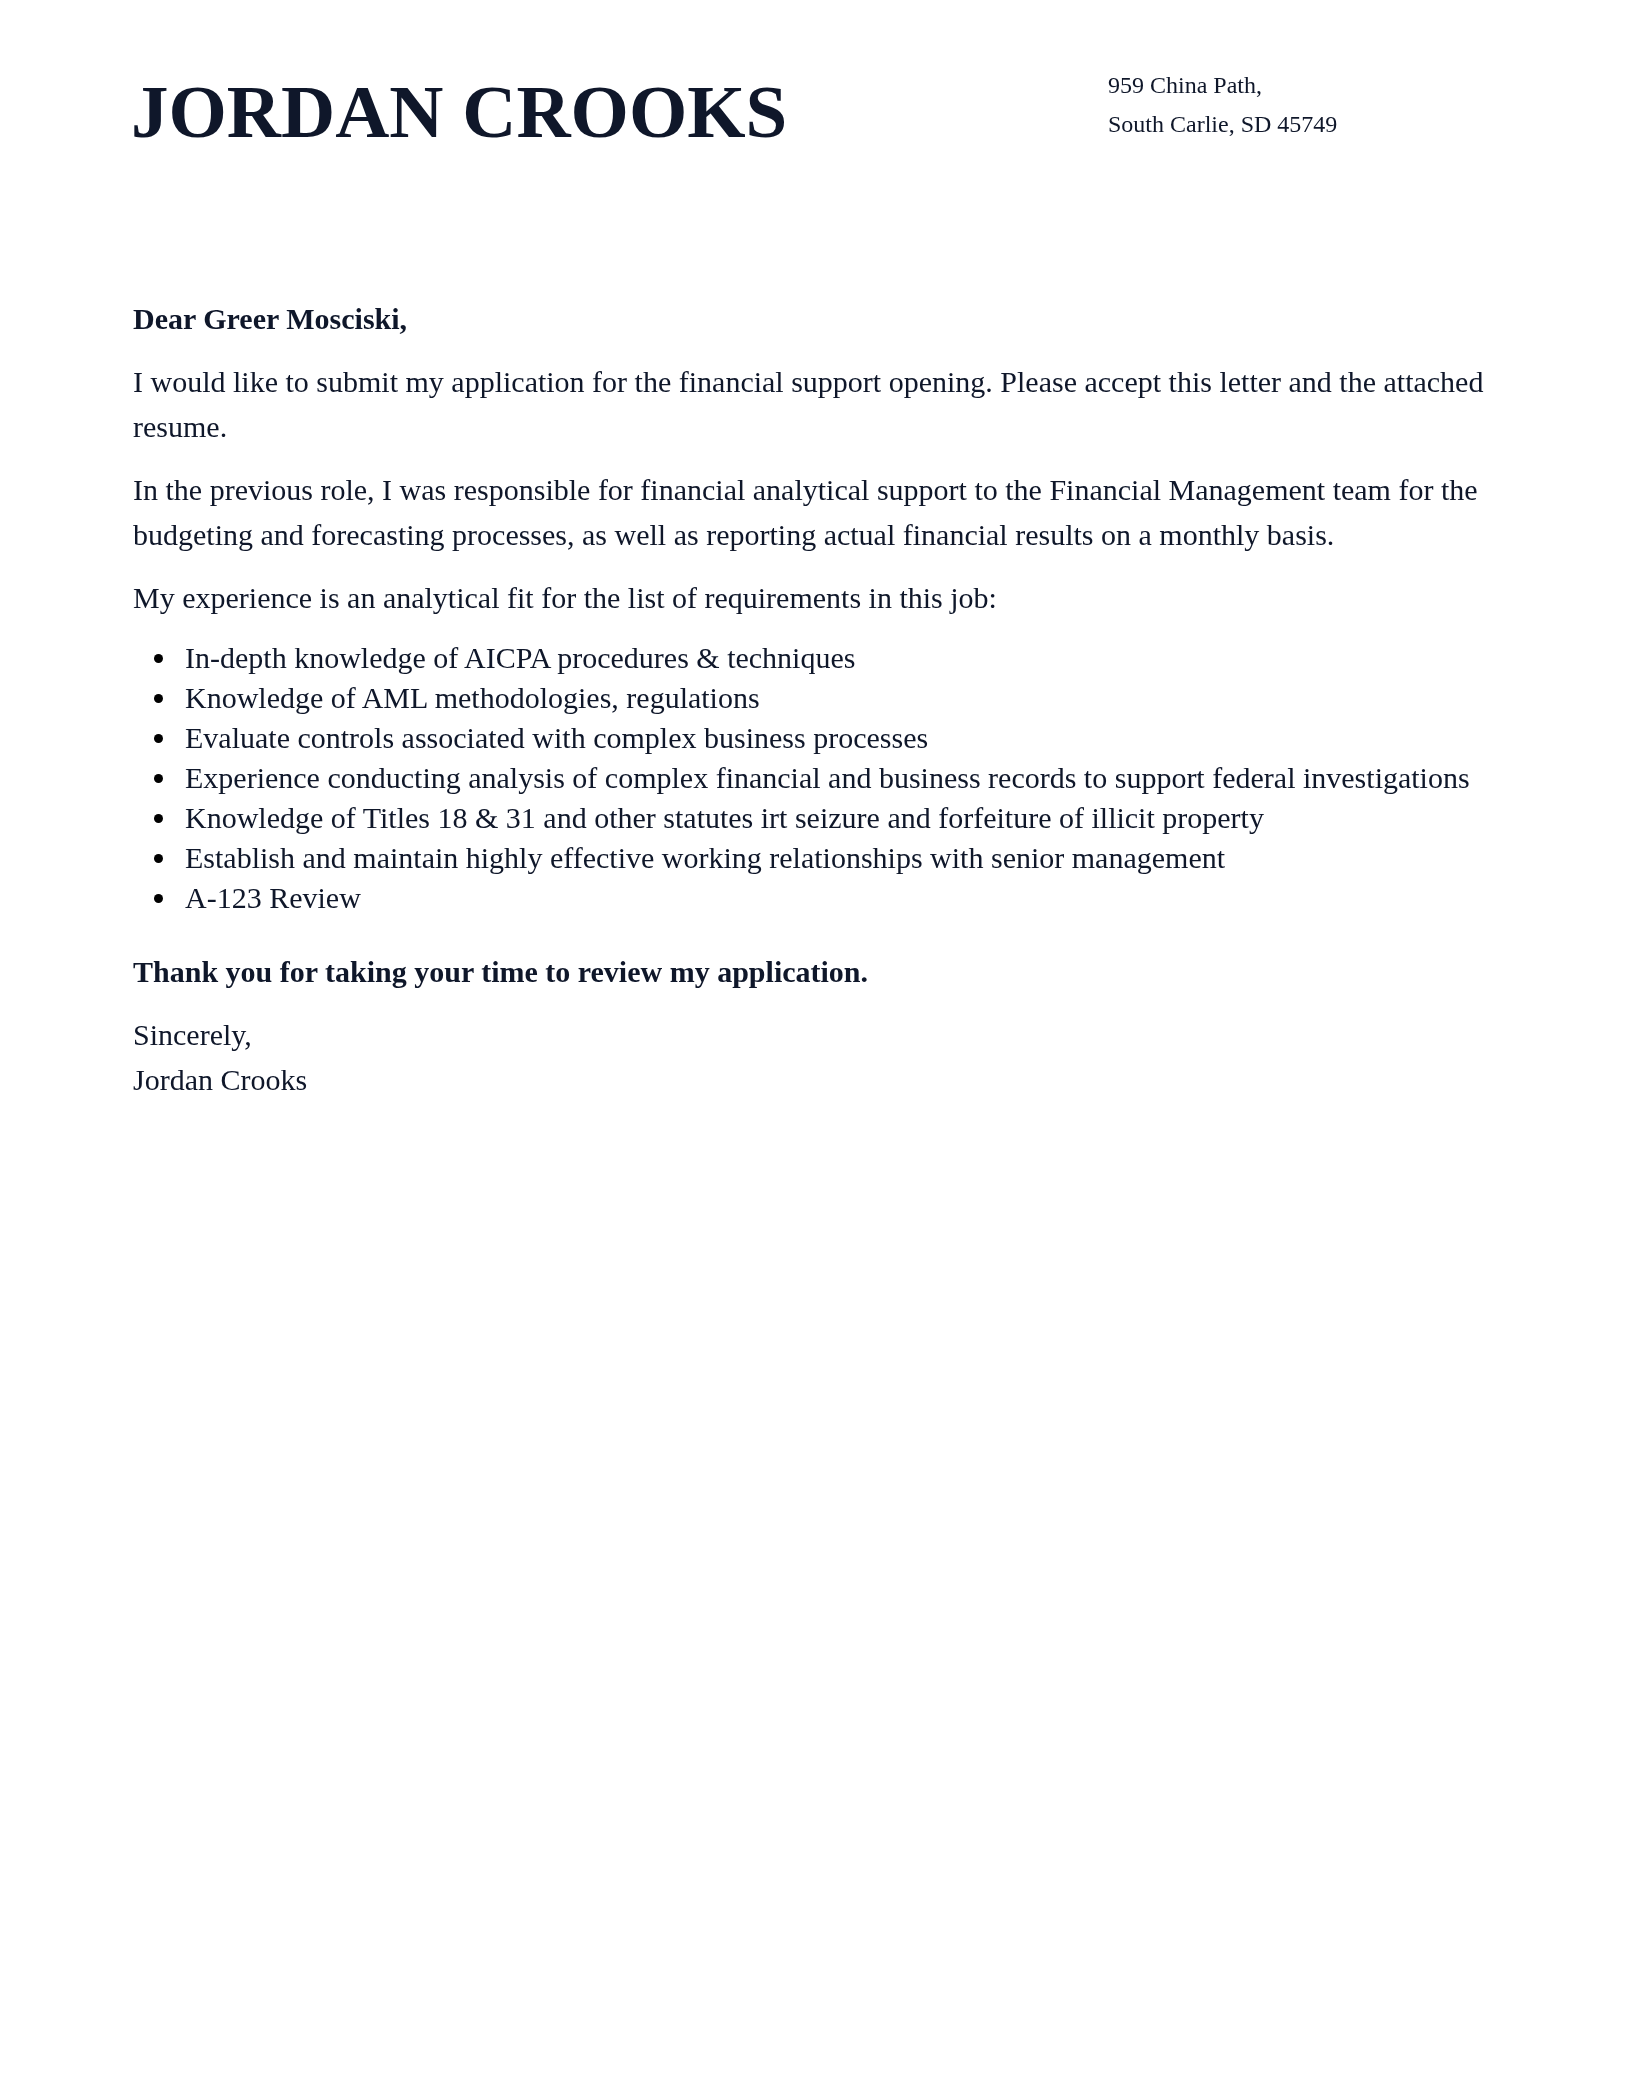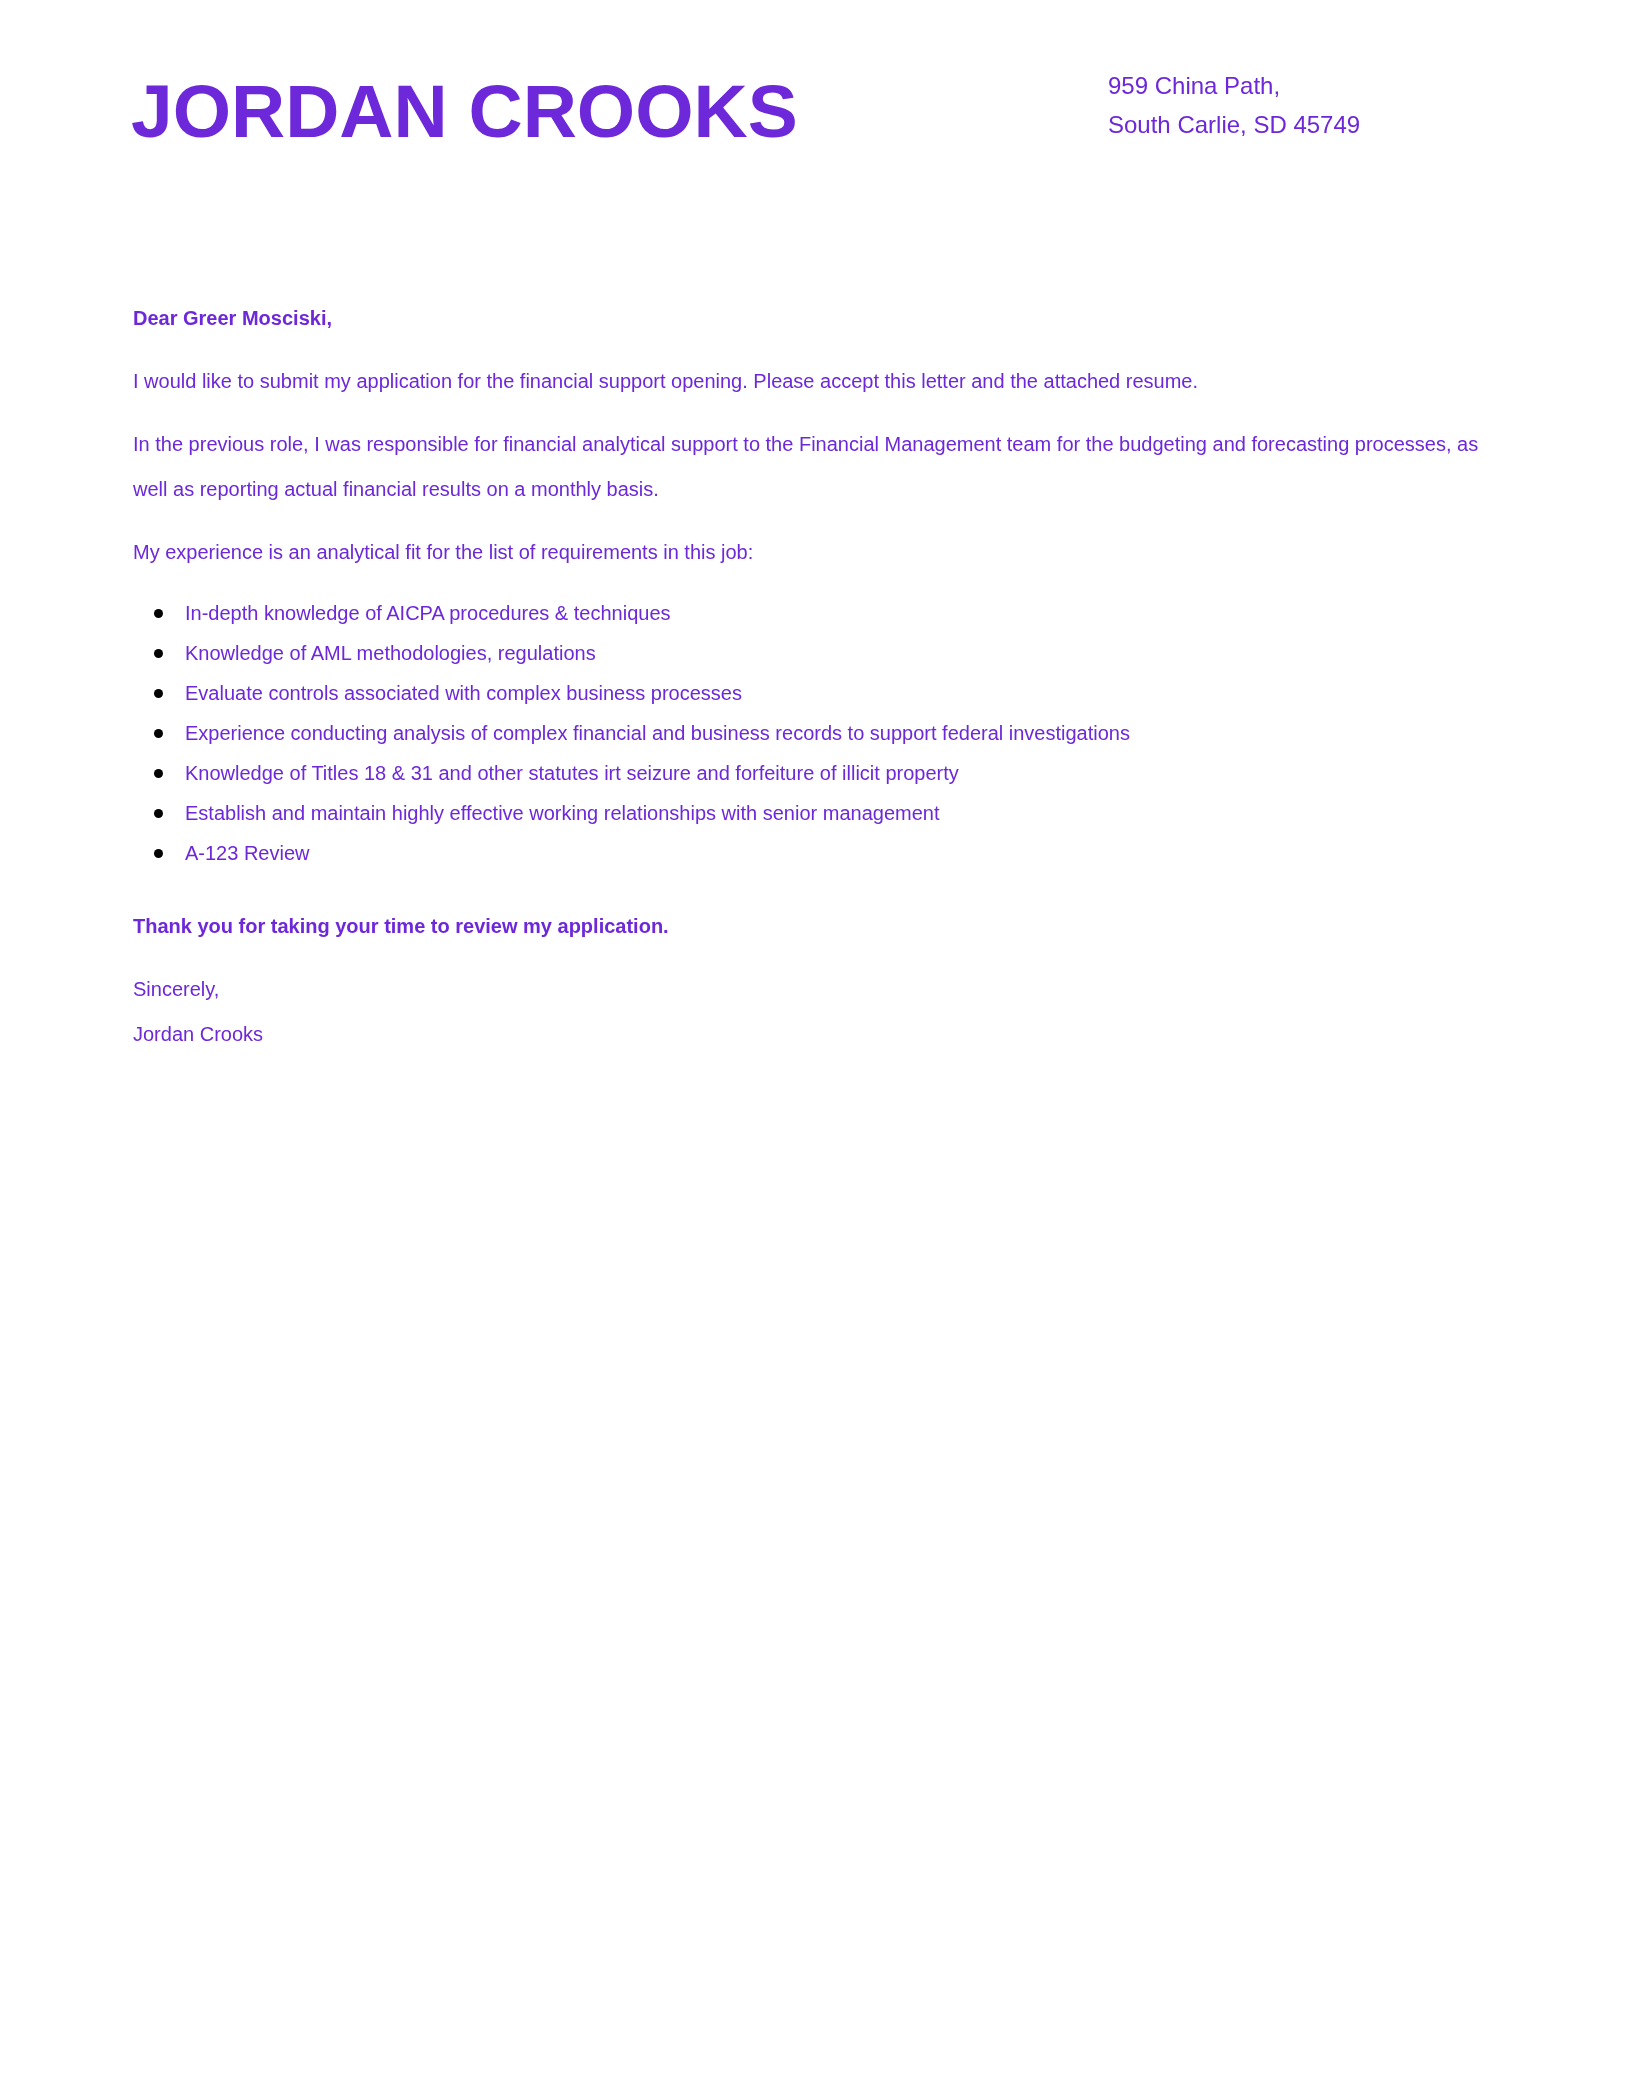--- a/index.html
+++ b/index.html
@@ -2,22 +2,22 @@
 <html><head>
 <meta charset="utf-8">
 <style>
   * { margin: 0; padding: 0; box-sizing: border-box; }
   html, body { background: #ffffff; }
   .page {
     position: relative;
     width: 1632px;
     height: 2098px;
     background: #ffffff;
-    color: #6d28d9;
-    font-family: Liberation Sans, sans-serif;
+    color: #0f172a;
+    font-family: Liberation Serif, serif;
     overflow: hidden;
   }
   .applicant-name {
     position: absolute;
     left: 131px;
     top: 74px;
     font-size: 75px;
     font-weight: bold;
     line-height: 1;
     letter-spacing: 0;
@@ -29,21 +29,21 @@
     top: 66px;
     font-size: 24px;
     line-height: 39px;
     text-align: left;
   }
   .letter-body {
     position: absolute;
     left: 133px;
     top: 296px;
     width: 1366px;
-    font-size: 20px;
+    font-size: 30px;
     line-height: 45px;
   }
   .salutation {
     font-weight: bold;
     margin-bottom: 18px;
   }
   .letter-body p {
     margin-bottom: 18px;
   }
   ul.requirements {

